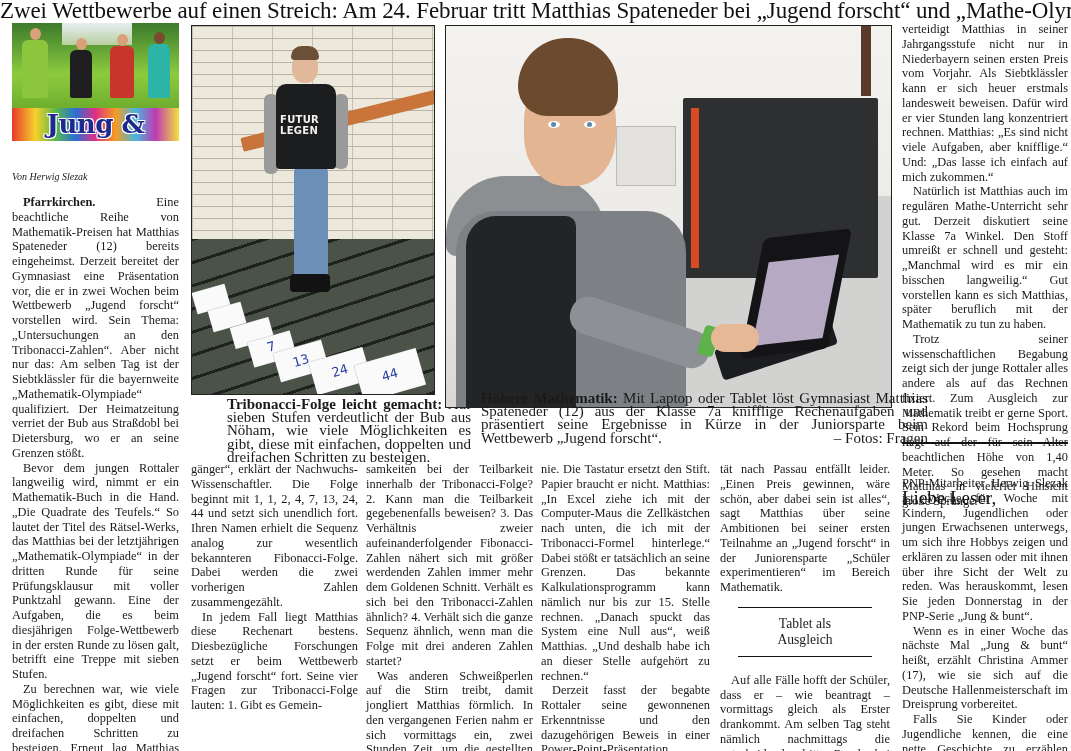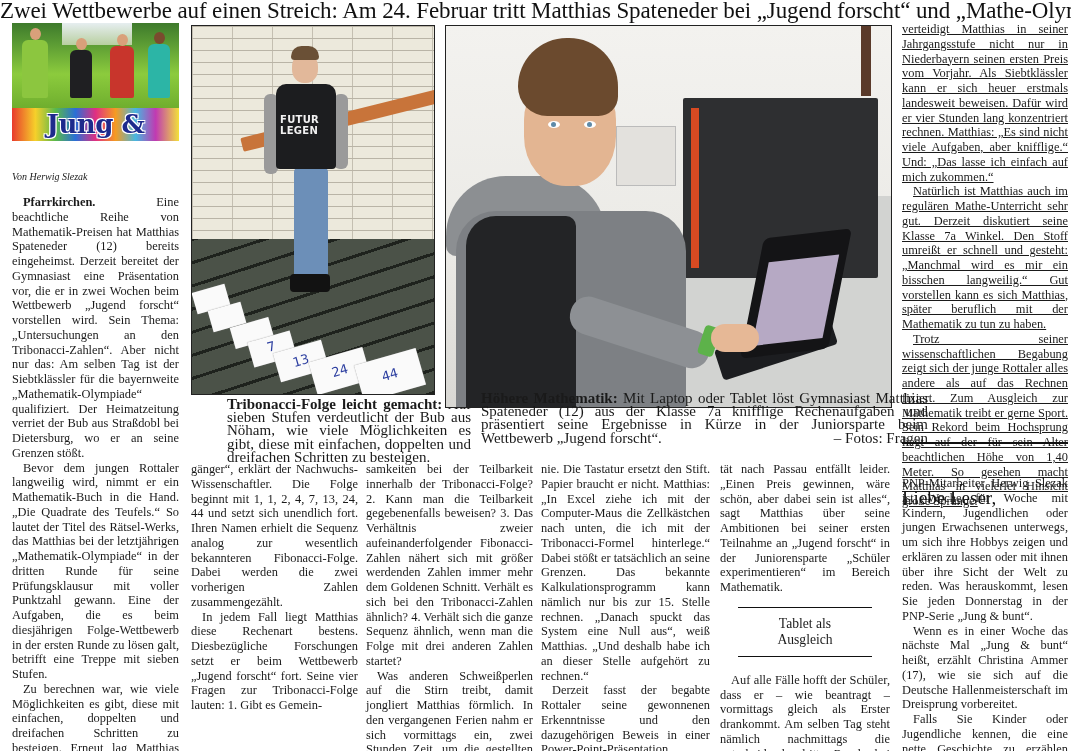--- a/index.html
+++ b/index.html
@@ -205,21 +205,21 @@
 
 <div class="col" style="left:720px; top:462px; width:170px;">
   <p class="noindent">tät nach Passau entfällt leider. „Einen Preis gewinnen, wäre schön, aber dabei sein ist alles“, sagt Matthias über seine Ambitionen bei seiner ersten Teilnahme an „Jugend forscht“ in der Juniorensparte „Schüler experimentieren“ im Bereich Mathematik.</p>
   <div class="subhead">
     <div>Tablet als</div>
     <div>Ausgleich</div>
   </div>
   <p>Auf alle Fälle hofft der Schüler, dass er – wie beantragt – vormittags gleich als Erster drankommt. Am selben Tag steht nämlich nachmittags die entscheidende dritte Runde bei der diesjährigen „Mathe-Olympiade“ an. Dabei</p>
 </div>
 
-<div class="col" style="left:902px; top:22px; width:166px;text-decoration:underline;">
+<div class="col" style="left:902px; top:22px; width:166px;">
   <p class="noindent">verteidigt Matthias in seiner Jahrgangsstufe nicht nur in Niederbayern seinen ersten Preis vom Vorjahr. Als Siebtklässler kann er sich heuer erstmals landesweit beweisen. Dafür wird er vier Stunden lang konzentriert rechnen. Matthias: „Es sind nicht viele Aufgaben, aber knifflige.“ Und: „Das lasse ich einfach auf mich zukommen.“</p>
   <p>Natürlich ist Matthias auch im regulären Mathe-Unterricht sehr gut. Derzeit diskutiert seine Klasse 7a Winkel. Den Stoff umreißt er schnell und gesteht: „Manchmal wird es mir ein bisschen langweilig.“ Gut vorstellen kann es sich Matthias, später beruflich mit der Mathematik zu tun zu haben.</p>
   <p>Trotz seiner wissenschaftlichen Begabung zeigt sich der junge Rottaler alles andere als auf das Rechnen fixiert. Zum Ausgleich zur Mathematik treibt er gerne Sport. Sein Rekord beim Hochsprung liegt auf der für sein Alter beachtlichen Höhe von 1,40 Meter. So gesehen macht Matthias in vielerlei Hinsicht große Sprünge.</p>
 </div>
 
 <div class="box-rule"></div>
 <div class="box-title">Liebe Leser,</div>
 <div class="col" style="left:902px; top:476px; width:166px;">
   <p class="noindent">PNP-Mitarbeiter Herwig Slezak ist Woche für Woche mit Kindern, Jugendlichen oder jungen Erwachsenen unterwegs, um sich ihre Hobbys zeigen und erklären zu lassen oder mit ihnen über ihre Sicht der Welt zu reden. Was herauskommt, lesen Sie jeden Donnerstag in der PNP-Serie „Jung &amp; bunt“.</p>
   <p>Wenn es in einer Woche das nächste Mal „Jung &amp; bunt“ heißt, erzählt Christina Ammer (17), wie sie sich auf die Deutsche Hallenmeisterschaft im Dreisprung vorbereitet.</p>

